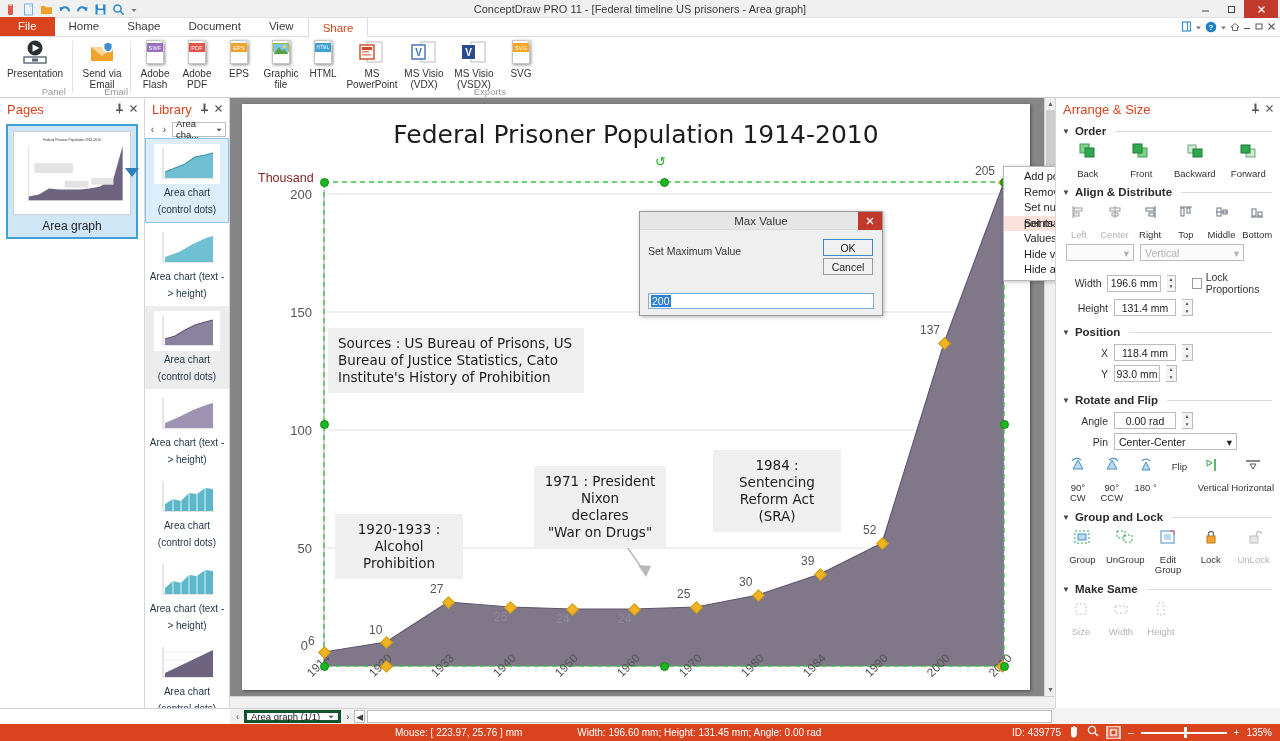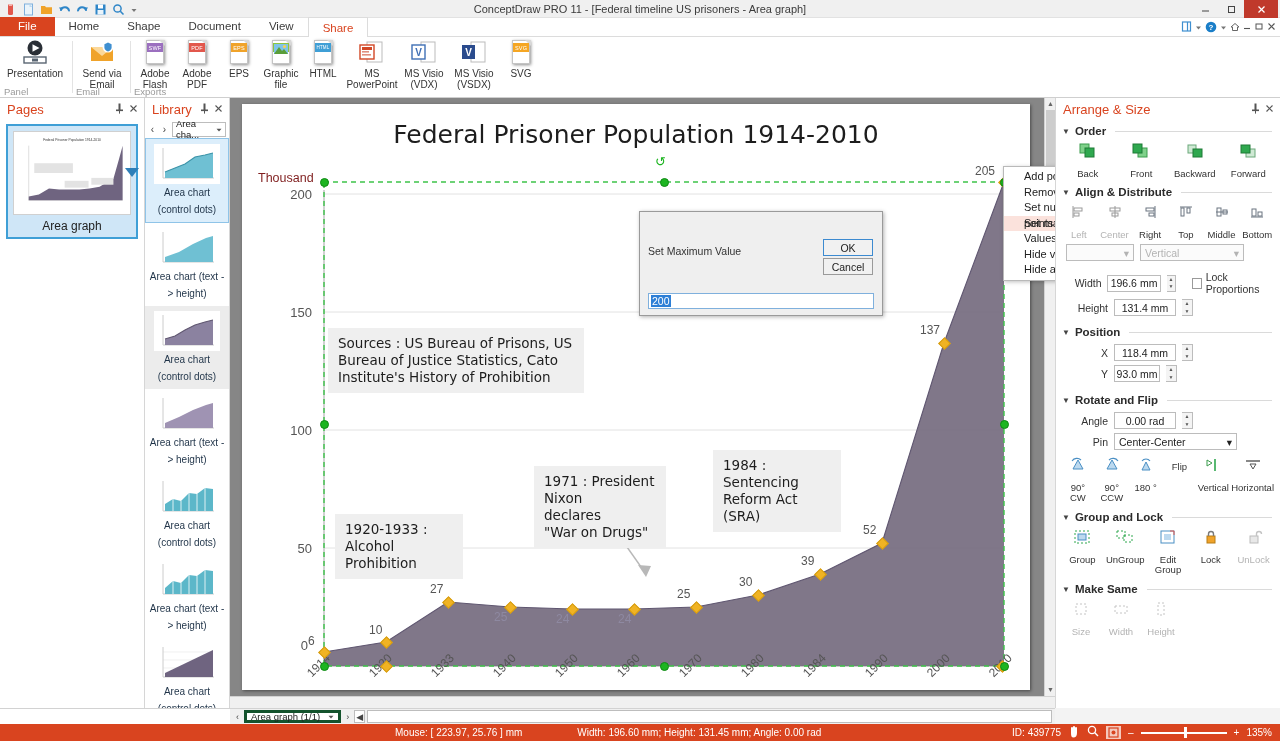--- a/index.html
+++ b/index.html
@@ -38,21 +38,21 @@
 
   
   .ribbon { position:absolute; left:0; top:37px; width:1280px; height:61px; background:#fff;
      border-bottom:1px solid #cfcfcf; }
   .rgroup { position:absolute; top:0; height:61px; display:flex; }
   .rsep { position:absolute; top:4px; width:1px; height:52px; background:#e3e3e3; }
   .ritem { width:auto; min-width:42px; display:flex; flex-direction:column; align-items:center;
      padding:2px 4px 0; }
   .ritem .gicon { height:28px; display:flex; align-items:center; justify-content:center; }
   .ritem .lbl { font-size:10px; color:#333; text-align:center; line-height:10.5px; margin-top:2px; }
-  .gcap { position:absolute; bottom:1px; font-size:9.5px; color:#9a9a9a; text-align:left; }
+  .gcap { position:absolute; bottom:1px; font-size:9.5px; color:#9a9a9a; text-align:right; }
 
   .docico { width:22px; height:26px; position:relative; }
   .docico .page { position:absolute; left:2px; top:0; width:18px; height:24px; background:#fff;
      border:1px solid #c4c4c4; }
   .docico .corner { position:absolute; right:1px; top:0; width:0; height:0;
      border-left:6px solid transparent; border-top:6px solid #d8d8d8; }
   .docico .band { position:absolute; left:3px; top:3px; width:16px; height:9px; display:flex;
      align-items:center; justify-content:center; font-size:5.5px; color:#fff; letter-spacing:.2px; }
 
   
@@ -96,21 +96,21 @@
   .chartwrap { position:absolute; inset:0; }
   .chart-title { position:absolute; left:0; top:16px; width:100%; text-align:center;
       font-size:25px; color:#1d1d1d; font-family:"DejaVu Sans", sans-serif; font-weight:400; }
   .yunit { position:absolute; font-size:12.5px; color:#7f1d1d; }
   .ytick { position:absolute; font-size:13px; color:#555; text-align:right; width:34px; }
   .xtick { position:absolute; font-size:12px; color:#555; transform:rotate(-45deg);
       transform-origin:left top; white-space:nowrap; }
   .dlabel { position:absolute; font-size:12px; color:#555; white-space:nowrap; }
   .dlabel.dim { color:#8e89a1; }
   .callout { position:absolute; background:#efefef; color:#1d1d1d; font-size:13.5px;
-     line-height:17px; padding:7px 10px; font-family:"DejaVu Sans", sans-serif; }
+     line-height:17px; padding:7px 10px; text-align:center; font-family:"DejaVu Sans", sans-serif; }
   .callout.left { text-align:left; }
   .gdot { position:absolute; width:9px; height:9px; border-radius:50%; background:#1db521;
      border:1px solid #0f8a14; }
   .odot { position:absolute; width:9px; height:9px; background:#f0b323; border:1px solid #d39a0f;
      transform:rotate(45deg); }
   .rot-handle { position:absolute; color:#1db521; font-size:13px; }
 
   
   .rpanel { position:absolute; left:1055px; top:98px; width:225px; height:610px; background:#fff;
      border-left:1px solid #d6d6d6; }
@@ -700,20 +700,29 @@
 
     <div class="vscroll">
       <div class="ar" style="top:0">▲</div>
       <div class="thumb"></div>
       <div class="ar" style="bottom:0">▼</div>
     </div>
     <div class="hscroll"></div>
   </div>
 
   <div class="dlg">
+    <div class="dlg-tb">
+      <span class="t">Max Value</span>
+      <span class="x">
+        <svg width="8" height="8" viewBox="0 0 8 8">
+            <line x1="1" y1="1" x2="7" y2="7" stroke="#fff" stroke-width="1.2"></line>
+            <line x1="7" y1="1" x2="1" y2="7" stroke="#fff" stroke-width="1.2"></line>
+          </svg>
+        </span>
+    </div>
     <div class="dlg-lbl">Set Maximum Value</div>
     <div class="dbtn ok">OK</div>
     <div class="dbtn cancel">Cancel</div>
     <div class="dlg-input">
       <span class="sel">200</span>
     </div>
   </div>
 
   <div class="ctx">
     <div class="mi">Add point</div>

